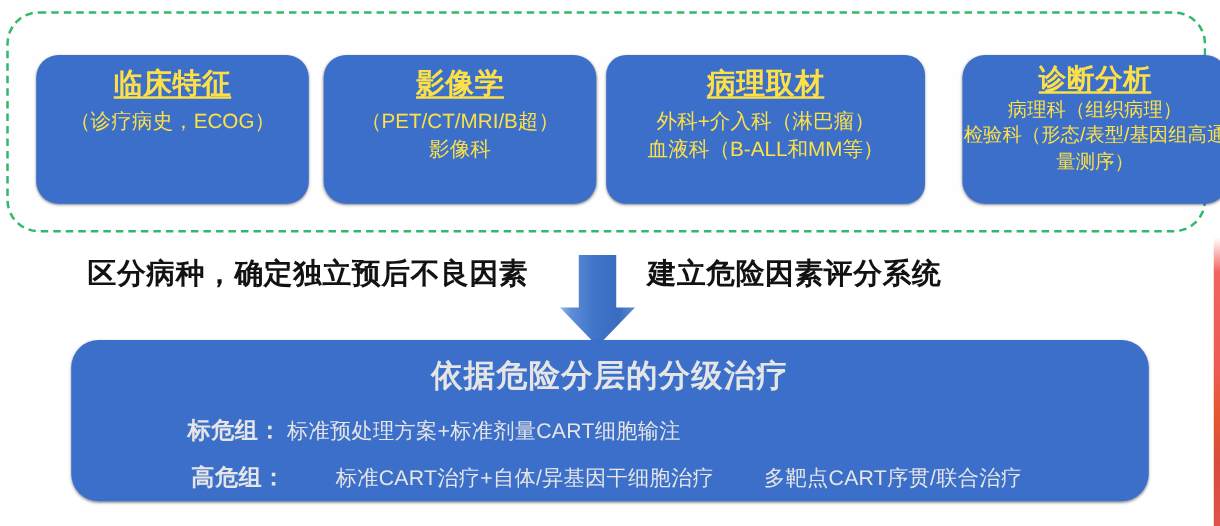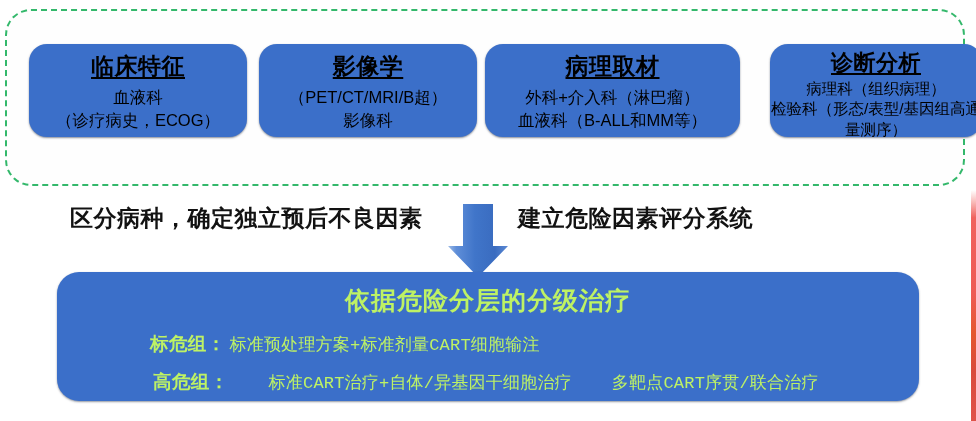--- a/index.html
+++ b/index.html
@@ -28,26 +28,26 @@
     box-sizing: border-box;
     border: 2.5px dashed #33b86b;
     border-radius: 26px;
     background: #fefefe;
   }
 
   
   .card {
     position: absolute;
     top: 33px;
-    height: 93px;
+    height: 119px;
     box-sizing: border-box;
     background: #3b6fc9;
     border-radius: 18px;
     box-shadow: 0 1px 2px rgba(40,50,70,0.55);
-    color: #000000;
+    color: #fde047;
     text-align: center;
     overflow: hidden;
   }
   .card-title {
     font-size: 23px;
     font-weight: bold;
     line-height: 1.12;
     text-decoration: underline;
     text-underline-offset: 3px;
     margin-top: 10px;
@@ -63,21 +63,21 @@
     white-space: nowrap;
   }
   
   .card.dense .card-title { font-size: 22px; margin-top: 7px; }
   .card.dense .card-lines { margin-top: 3px; }
   .card.dense .card-line { font-size: 15.5px; line-height: 1.34; }
   .card.wrapy .card-line { white-space: normal; }
 
   #card-0 { left: 22px;  width: 218px; }
   #card-1 { left: 252px; width: 218px; }
-  #card-2 { left: 478px; width: 255px; }
+  #card-2 { left: 478px; width: 255px; border-radius: 16px; }
   #card-3 { left: 763px; width: 212px; }
 
   
   .mid-caption {
     position: absolute;
     font-size: 23px;
     font-weight: bold;
     color: #121212;
     white-space: nowrap;
     letter-spacing: 0.5px;
@@ -98,22 +98,21 @@
   #bottom-panel {
     position: absolute;
     left: 57px;
     top: 272px;
     width: 862px;
     height: 129px;
     box-sizing: border-box;
     background: #3b6fc9;
     border-radius: 22px;
     box-shadow: 0 1px 2px rgba(40,50,70,0.5);
-    color: #bef264;
-    font-family: Liberation Mono, monospace;
+    color: #e5e5e5;
   }
   #bottom-title {
     text-align: center;
     font-size: 25px;
     font-weight: bold;
     letter-spacing: 1px;
     margin-top: 12px;
     white-space: nowrap;
   }
   .risk-row {
@@ -148,21 +147,20 @@
 </head>
 <body>
 
 <div id="canvas">
 
   <div id="top-group">
 
     <div class="card" id="card-0">
       <div class="card-title">临床特征</div>
       <div class="card-lines">
-        <div class="card-line">血液科</div>
         <div class="card-line">（诊疗病史，ECOG）</div>
       </div>
     </div>
 
     <div class="card" id="card-1">
       <div class="card-title">影像学</div>
       <div class="card-lines">
         <div class="card-line">（PET/CT/MRI/B超）</div>
         <div class="card-line">影像科</div>
       </div>

